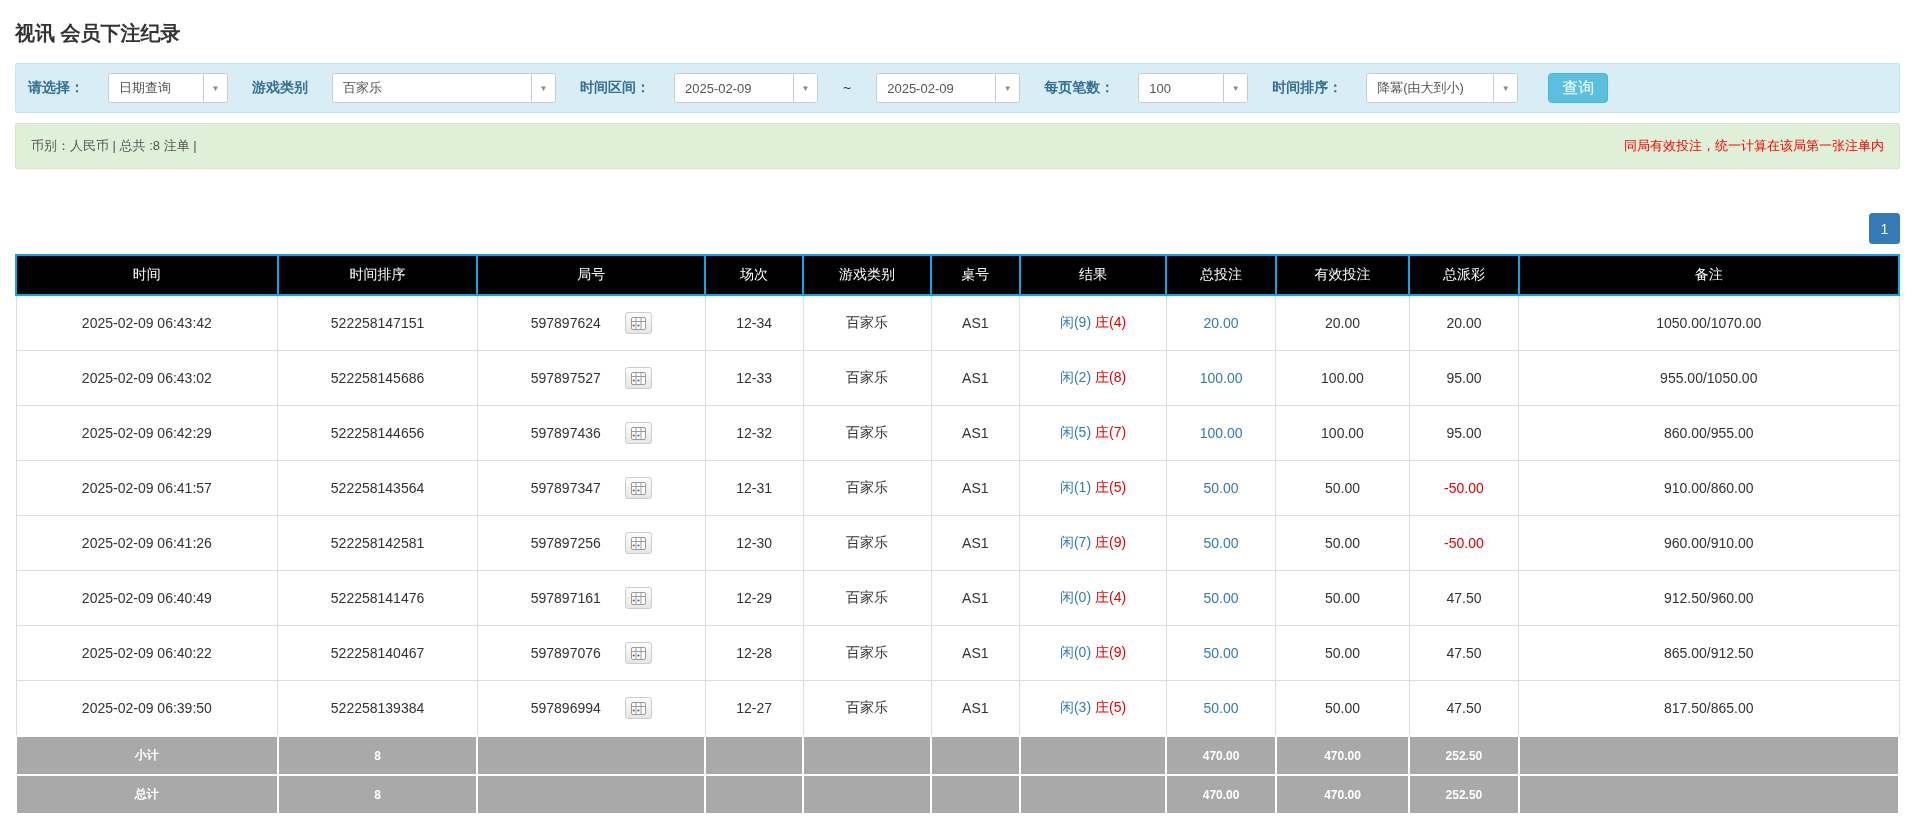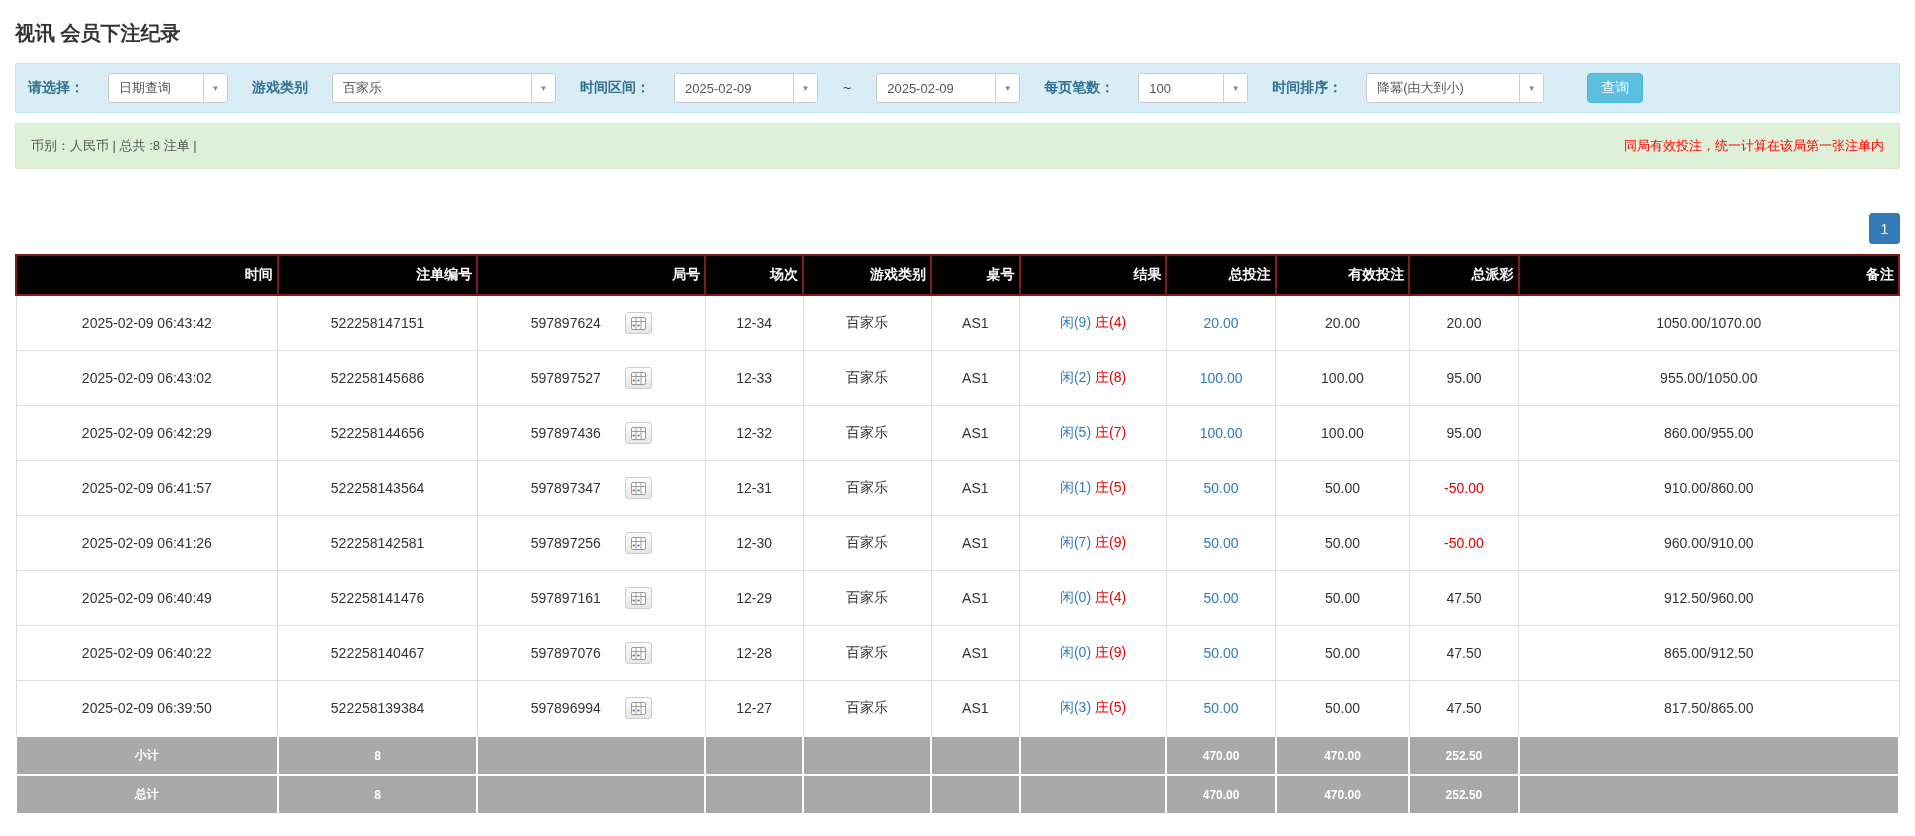--- a/index.html
+++ b/index.html
@@ -77,32 +77,32 @@
     justify-content:center;
     color:#888;
     font-size:8px;
     background:#fff;
     flex:0 0 24px;
   }
   .w-query{width:120px;}
   .w-game{width:224px;}
   .w-date{width:144px;}
   .w-size{width:110px;}
-  .w-sort{width:178px;}
+  .w-sort{width:152px;}
   .range-sep{font-size:14px;color:#333;margin:0 1px;}
   .btn-search{
     background:var(--accent-button);
     border:1px solid #46b8da;
     color:#fff;
-    font-size:14px;
+    font-size:16px;
     height:30px;
     padding:0 13px;
     border-radius:4px;
     cursor:pointer;
-    margin-left:19px;
+    margin-left:6px;
     font-family:inherit;
   }
 
   
   .summary-bar{
     margin-top:10px;
     background:var(--summary-bg);
     border:1px solid #d6e9c6;
     border-radius:2px;
     padding:0 15px;
@@ -136,25 +136,25 @@
   
   table{
     width:100%;
     border-collapse:collapse;
     table-layout:fixed;
     font-size:14px;
   }
   thead th{
     background:var(--header-bg);
     color:#fff;
-    font-weight:bold;
+    font-weight:normal;
     font-size:14px;
     padding:10px 4px;
-    border:2px solid #7f1d1d;
-    text-align:right;
+    border:2px solid #0ea5e9;
+    text-align:center;
     white-space:nowrap;
   }
   tbody td{
     border:1px solid #ddd;
     padding:16px 6px;
     text-align:center;
     background:#fff;
     white-space:nowrap;
     overflow:hidden;
   }
@@ -255,21 +255,21 @@
         <col style="width:4.7%">
       <col style="width:7.8%">
         <col style="width:5.8%">
         <col style="width:7.1%">
       <col style="width:5.8%">
         <col style="width:20.2%">
     </colgroup>
     <thead>
       <tr>
         <th>时间</th>
-        <th>注单编号</th>
+        <th>时间排序</th>
         <th>局号</th>
         <th>场次</th>
         <th>游戏类别</th>
         <th>桌号</th>
         <th>结果</th>
         <th>总投注</th>
         <th>有效投注</th>
         <th>总派彩</th>
         <th>备注</th>
       </tr>

